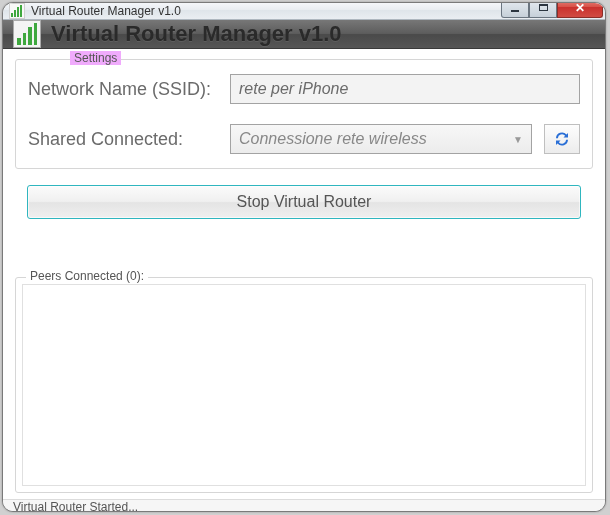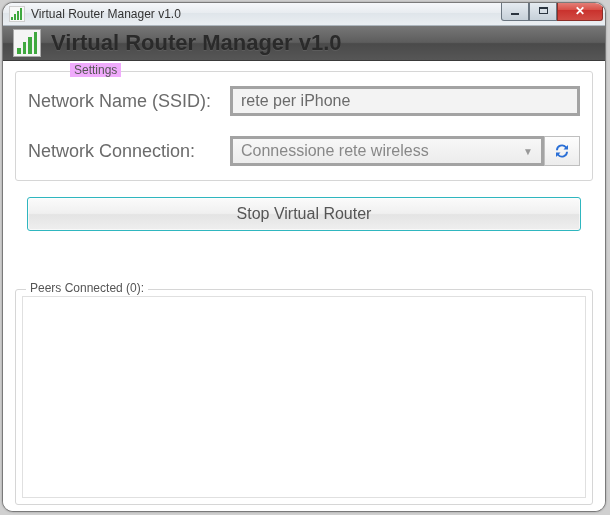--- a/index.html
+++ b/index.html
@@ -130,28 +130,29 @@
   }
   .form-row:last-of-type { margin-bottom: 0; }
   .form-label {
     width: 202px;
     font-size: 18px;
     color: #6b6b6b;
   }
   .text-input, .select-input {
     flex: 1;
     height: 30px;
-    border: 3px solid #a3a3a3;
+    border: 1px solid #a3a3a3;
     background: #f3f3f3;
     padding: 0 8px;
     font-size: 16px;
     color: #6b6b6b;
     font-family: inherit;
-  }
-  .select-row { display:flex; flex:1; gap:0; }
+    font-style: italic;
+  }
+  .select-row { display:flex; flex:1; gap:12px; }
   .select-input {
     display:flex; align-items:center; justify-content:space-between;
     background: linear-gradient(#f7f7f7,#ececec);
     cursor: default;
     color: #888;
   }
   .select-caret { color:#999; font-size:10px; margin-left:6px; }
   .refresh-btn {
     width: 36px; height: 30px;
     border: 1px solid #bfbfbf;
@@ -257,21 +258,21 @@
 
       <div class="form-row">
         <div class="form-label">Network Name (SSID):</div>
         <input class="text-input" type="text" value="rete per iPhone" style="">
       </div>
 
       <div class="form-row">
       </div>
 
       <div class="form-row">
-        <div class="form-label">Network Connection:</div>
+        <div class="form-label">Shared Connected:</div>
         <div class="select-row">
           <div class="select-input">
             <span>Connessione rete wireless</span>
             <span class="select-caret">▼</span>
           </div>
           <div class="refresh-btn">
             <svg width="18" height="18" viewBox="0 0 24 24">
               <path d="M4 11 a8 8 0 0 1 14 -5 l2 -2 v6 h-6 l2.2 -2.2 A5.5 5.5 0 0 0 6.5 11z" fill="#2a6fd6"></path>
               <path d="M20 13 a8 8 0 0 1 -14 5 l-2 2 v-6 h6 l-2.2 2.2 A5.5 5.5 0 0 0 17.5 13z" fill="#2a6fd6"></path>
             </svg>
@@ -286,14 +287,17 @@
 
     <div class="peers-group">
       <div class="peers-legend">Peers Connected (0):</div>
       <div class="peers-list">
         <div class="peers-list-inner"></div>
       </div>
     </div>
 
   </div>
 
+  <div class="statusbar">
+    <span>Virtual Router Started...</span>
+  </div>
 
 </div>
 
 </body></html>

